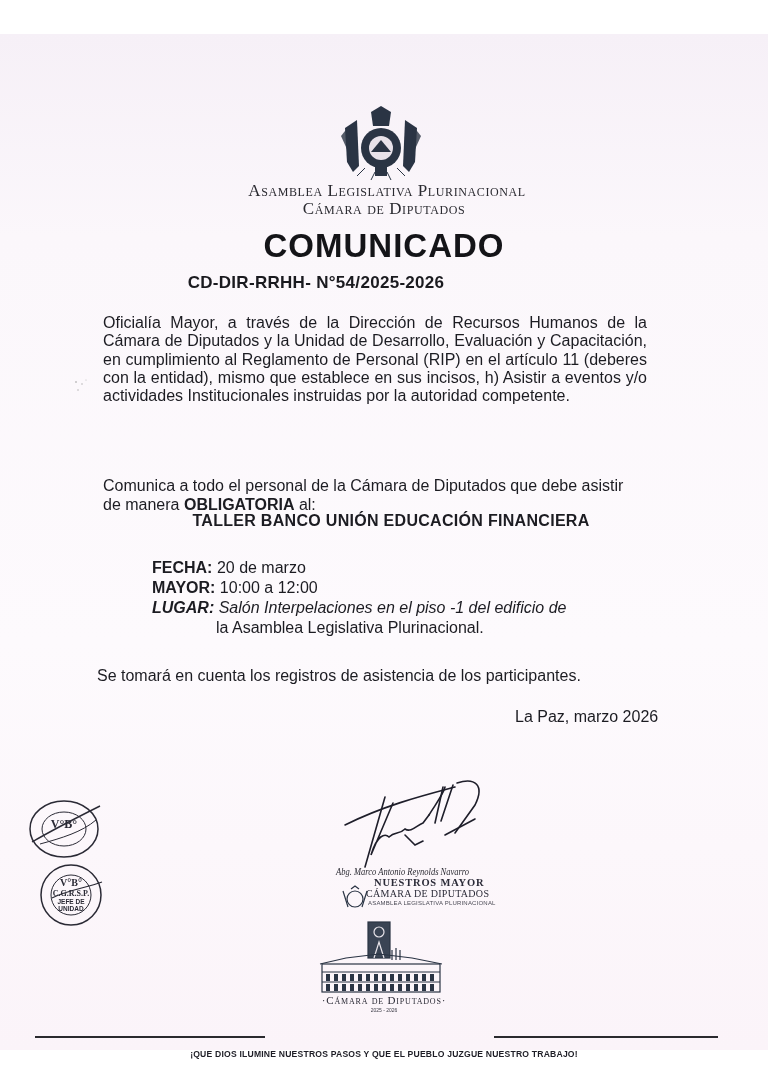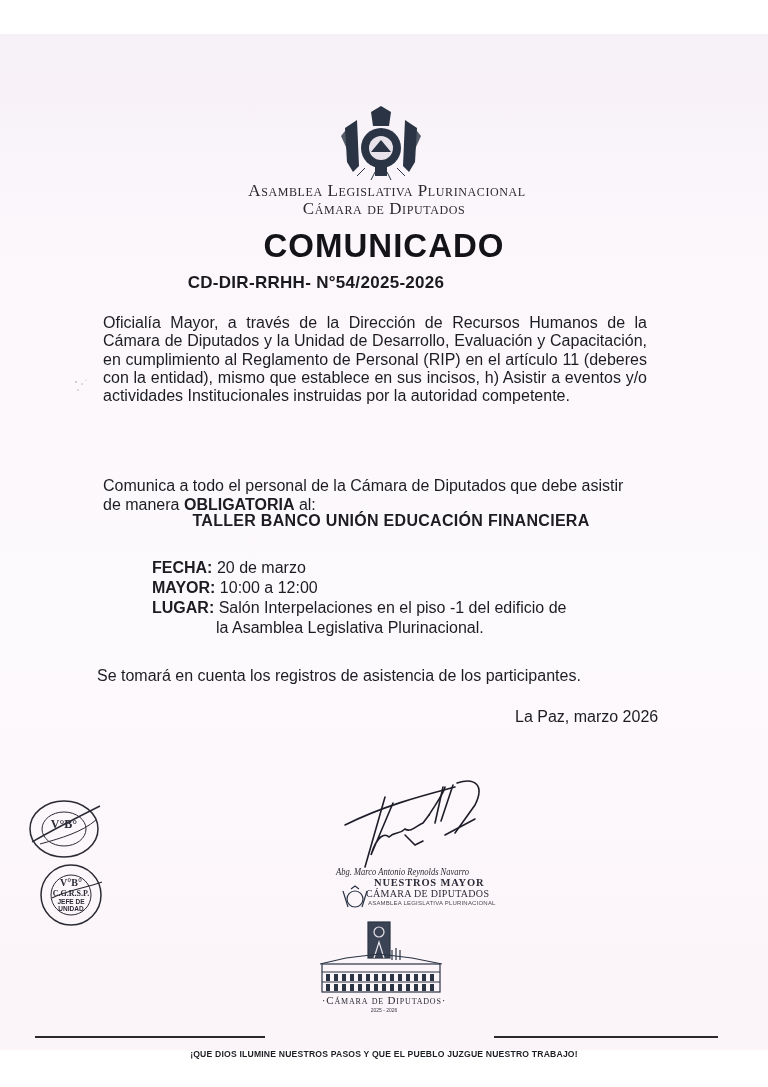--- a/index.html
+++ b/index.html
@@ -37,21 +37,21 @@
   .para2 {
     left: 103px; width: 530px; top: 476px;
     font-size: 16px; line-height: 19px;
   }
   .event {
     left: 0; width: 768px; text-align: center; top: 512px;
     font-size: 16px; font-weight: bold; letter-spacing: 0.3px; margin-left: 7px;
   }
   .detail { left: 152px; font-size: 16px; line-height: 20px; }
   .detail b { font-weight: bold; }
-  .d1 { top: 558px; } .d2 { top: 578px; } .d3 { top: 598px; }
+  .d1 { top: 558px; } .d2 { top: 578px; } .d3 { top: 598px; font-style: italic; }
   .d4 { top: 618px; left: 216px; }
   .note { left: 97px; top: 667px; font-size: 16px; }
   .place { left: 479px; top: 708px; font-size: 16px; margin-left: 36px; }
   .sig { left: 325px; top: 775px; width: 180px; height: 95px; }
   .sig-name {
     left: 336px; top: 866px; font-size: 10px; font-family: "Liberation Serif", serif;
     font-style: italic; color: #2b2b33; transform: scaleX(0.85); transform-origin: left;
   }
   .stamp-title {
     left: 374px; top: 877px; font-size: 10.5px; font-weight: bold;

